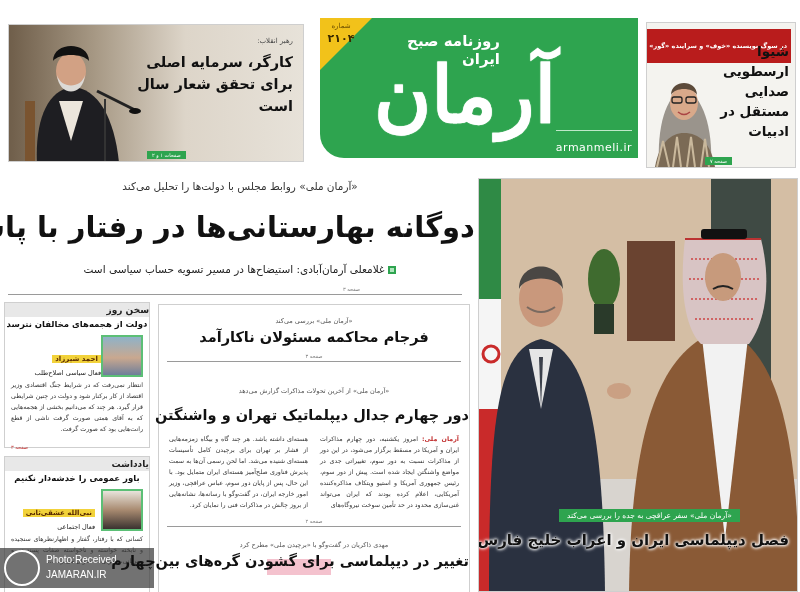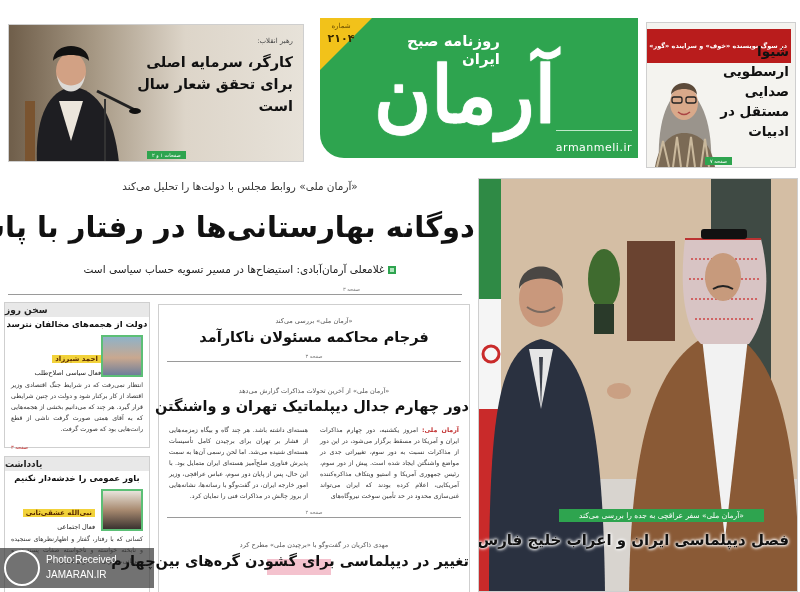--- a/index.html
+++ b/index.html
@@ -36,39 +36,39 @@
   
   .lead-kicker { left: 0; top: 180px; width: 480px; text-align: center; font-size: 10.5px; color: #333; }
   .lead-headline { left: 0; top: 210px; width: 475px; text-align: center; font-size: 29px; font-weight: bold; color: #111; letter-spacing: -0.5px; white-space: nowrap; }
   .lead-sub { left: 0; top: 263px; width: 480px; text-align: center; font-size: 10.5px; color: #222; }
   .green-square { display: inline-block; width: 8px; height: 8px; border: 2px solid #2ea44f; background: #aee5bd; margin-left: 4px; vertical-align: middle; }
   .rule { height: 1px; background: #9a9a9a; }
   .page-ref { font-size: 5px; color: #777; }
 
   
   .col-box { left: 4px; width: 146px; border: 1px solid #cfcfcf; background: #fff; }
-  .col-header { height: 14px; background: #e8e8e8; text-align: left; font-size: 9px; font-weight: bold; color: #222; line-height: 14px; }
+  .col-header { height: 14px; background: #e8e8e8; text-align: right; font-size: 9px; font-weight: bold; color: #222; line-height: 14px; }
   .col-title { text-align: center; font-size: 8.5px; font-weight: bold; color: #111; margin-top: 2px; }
   .author-photo { width: 42px; height: 42px; border: 2px solid #5cbf76; background: linear-gradient(180deg, #8fb2c8 0%, #c9a88f 55%, #6e7e9a 100%); }
   .author-name { background: #f2d23a; font-size: 7px; font-weight: bold; color: #5a2a00; padding: 0 3px; display: inline-block; }
   .author-role { font-size: 6.5px; color: #222; margin-top: 4px; }
   .col-body { font-size: 6.3px; line-height: 11px; color: #333; text-align: justify; padding: 0 6px; }
   .more-link { color: #c23030; font-size: 5px; }
 
   
   .mid-box { left: 158px; top: 304px; width: 312px; height: 288px; border: 1px solid #cfcfcf; border-bottom: none; background: #fff; }
   .mid-kicker { text-align: center; font-size: 6.5px; color: #555; }
   .mid-title { text-align: center; font-size: 14.5px; font-weight: bold; color: #111; white-space: nowrap; }
   .story-col { font-size: 6.3px; line-height: 11px; color: #333; text-align: justify; }
   .source-name { color: #c23030; font-weight: bold; }
   .pink-tag { background: #f2b7c5; opacity: 0.85; }
 
   
   .photo-box { left: 478px; top: 178px; width: 320px; height: 414px; overflow: hidden; border: 1px solid #cfcfcf; background: linear-gradient(180deg, #d9c4ab 0%, #c8b095 45%, #b7a58f 70%, #d7d3cf 100%); }
-  .photo-caption-kicker { left: 80px; top: 330px; background: #2ea44f; color: #fff; font-size: 7.5px; padding: 2px 20px; }
+  .photo-caption-kicker { left: 80px; top: 330px; background: #2ea44f; color: #fff; font-size: 7.5px; padding: 2px 8px; }
   .photo-caption-title { left: 10px; top: 352px; width: 300px; text-align: center; font-size: 15px; font-weight: bold; color: #111; text-shadow: 0 0 3px #fff, 0 0 3px #fff, 0 0 4px #fff; white-space: nowrap; }
 
   
   .watermark { left: 0; top: 548px; width: 154px; height: 40px; background: rgba(60,60,60,0.72); color: #fff; }
   .wm-logo { left: 4px; top: 2px; width: 36px; height: 36px; border-radius: 50%; border: 2px solid #fff; }
   .wm-text { left: 46px; top: 4px; font-size: 10px; line-height: 15px; direction: ltr; text-align: left; font-family: "Liberation Sans", sans-serif; }
 </style>
 </head>
 <body>
 
@@ -152,21 +152,21 @@
 <div class="abs mid-box">
   <div style="position:absolute; top:12px; width:100%;">
     <div class="mid-kicker">«آرمان ملی» بررسی می‌کند</div>
     <div class="mid-title" style="margin-top:4px;">فرجام محاکمه مسئولان ناکارآمد</div>
     <div class="page-ref" style="text-align:center; margin-top:8px;">صفحه ۳</div>
     <div class="rule" style="margin:2px 8px 0 8px;"></div>
   </div>
 
   <div style="position:absolute; top:82px; width:100%;">
     <div class="mid-kicker">«آرمان ملی» از آخرین تحولات مذاکرات گزارش می‌دهد</div>
-    <div class="mid-title" style="margin-top:3px;">دور چهارم جدال دیپلماتیک تهران و واشنگتن</div>
+    <div class="mid-title" style="margin-top:12px;">دور چهارم جدال دیپلماتیک تهران و واشنگتن</div>
     <div style="display:flex; flex-direction:row; gap:12px; padding:10px 10px 0 10px;">
       <div class="story-col" style="flex:1;">
         <span class="source-name">آرمان ملی:</span>
         <span>امروز یکشنبه، دور چهارم مذاکرات ایران و آمریکا در مسقط برگزار می‌شود، در این دور از مذاکرات نسبت به دور سوم، تغییراتی جدی در مواضع واشنگتن ایجاد شده است. پیش از دور سوم، رئیس جمهوری آمریکا و استیو ویتکاف مذاکره‌کننده آمریکایی، اعلام کرده بودند که ایران می‌تواند غنی‌سازی محدود در حد تأمین سوخت نیروگاه‌های</span>
       </div>
       <div class="story-col" style="flex:1;">
         <span>هسته‌ای داشته باشد. هر چند گاه و بیگاه زمزمه‌هایی از فشار بر تهران برای برچیدن کامل تأسیسات هسته‌ای شنیده می‌شد. اما لحن رسمی آن‌ها به سمت پذیرش فناوری صلح‌آمیز هسته‌ای ایران متمایل بود. با این حال، پس از پایان دور سوم، عباس عراقچی، وزیر امور خارجه ایران، در گفت‌وگو با رسانه‌ها، نشانه‌هایی از بروز چالش در مذاکرات فنی را نمایان کرد.</span>
       </div>
     </div>
     <div class="page-ref" style="text-align:center; margin-top:8px;">صفحه ۲</div>

